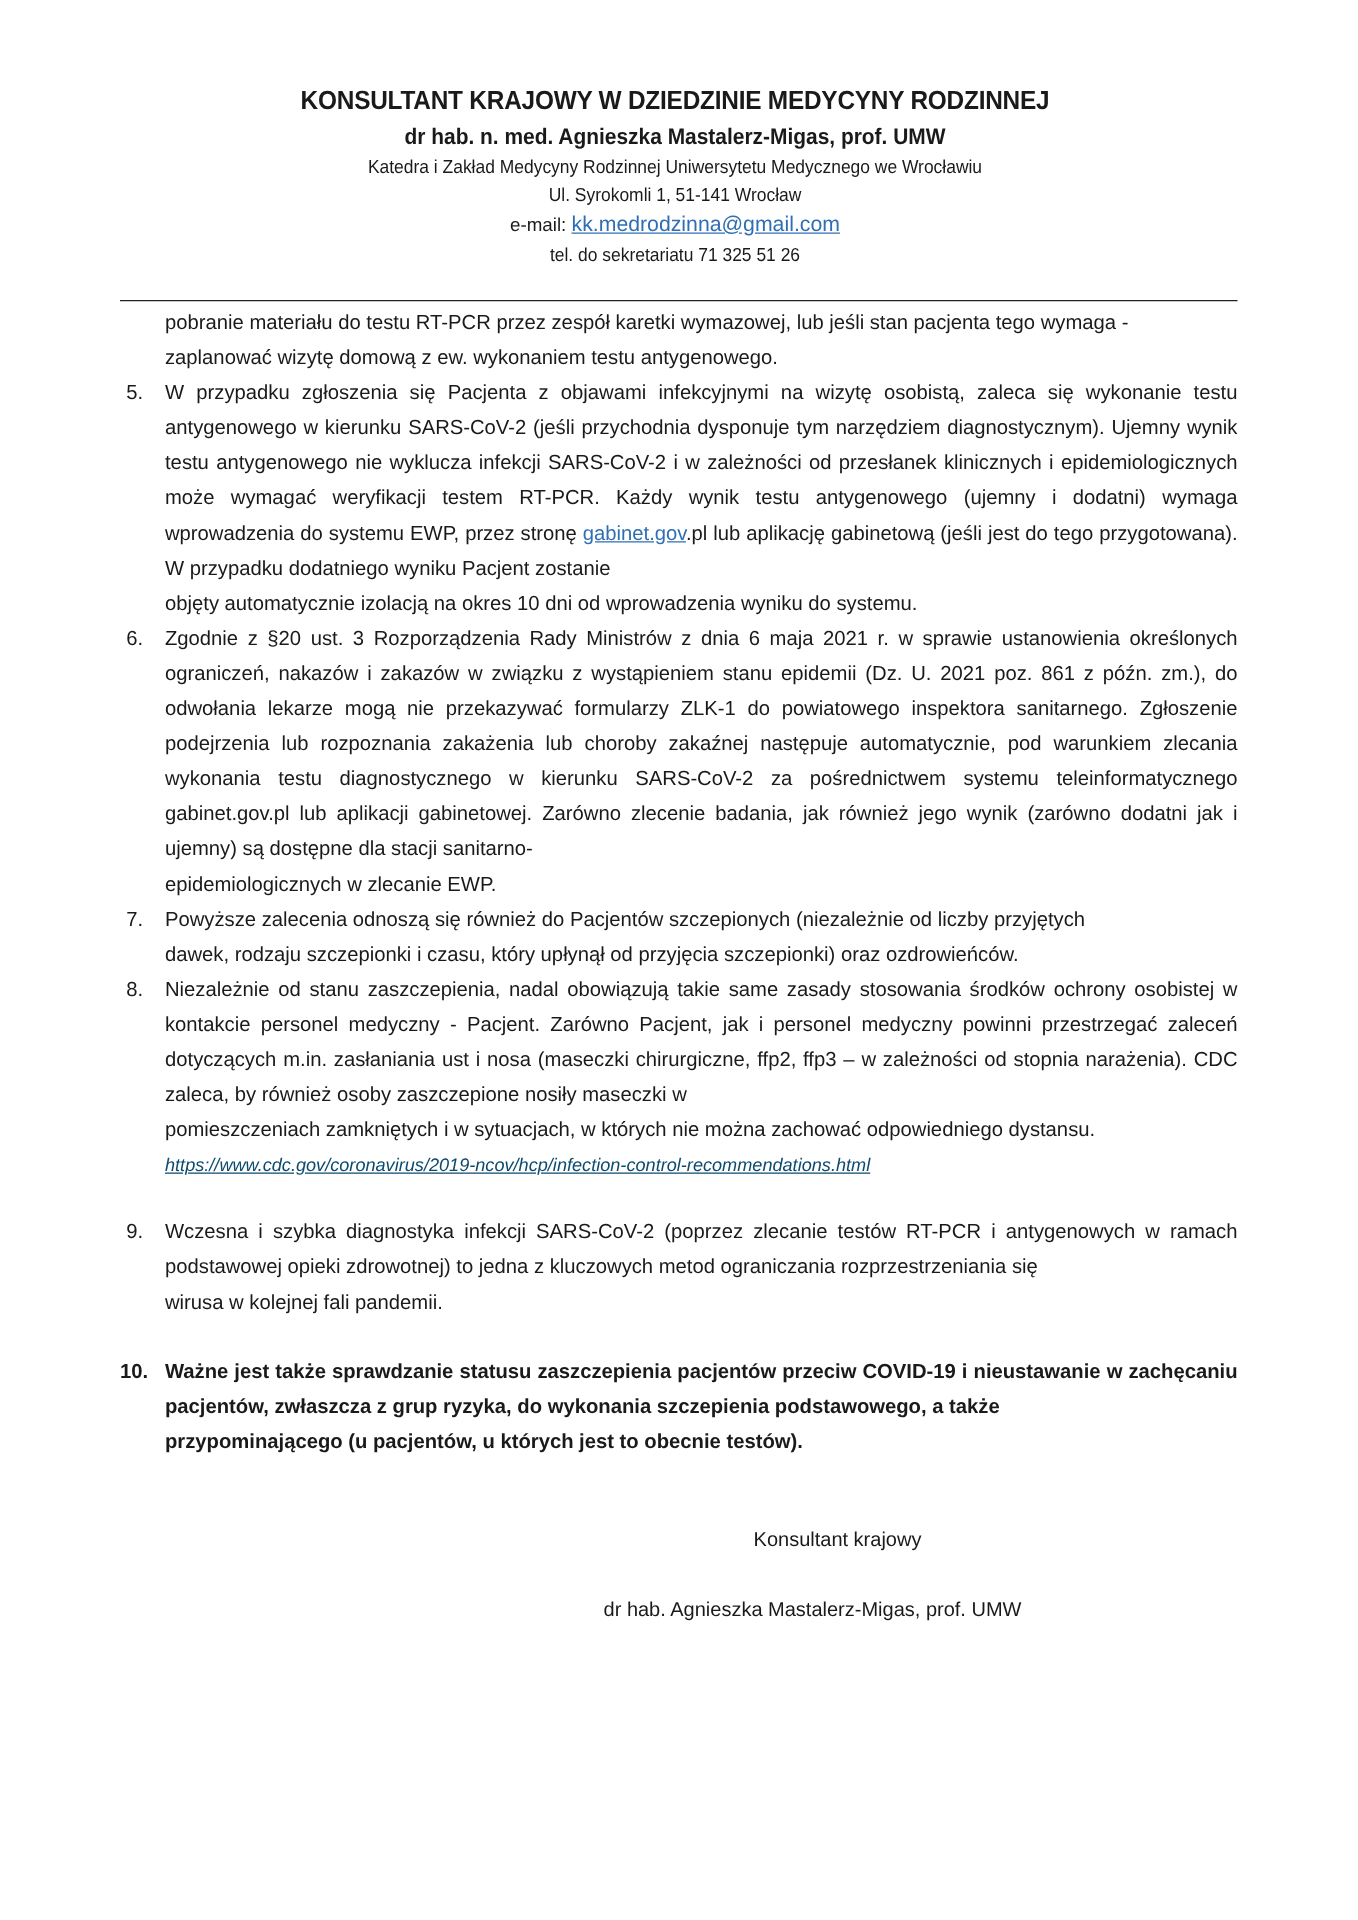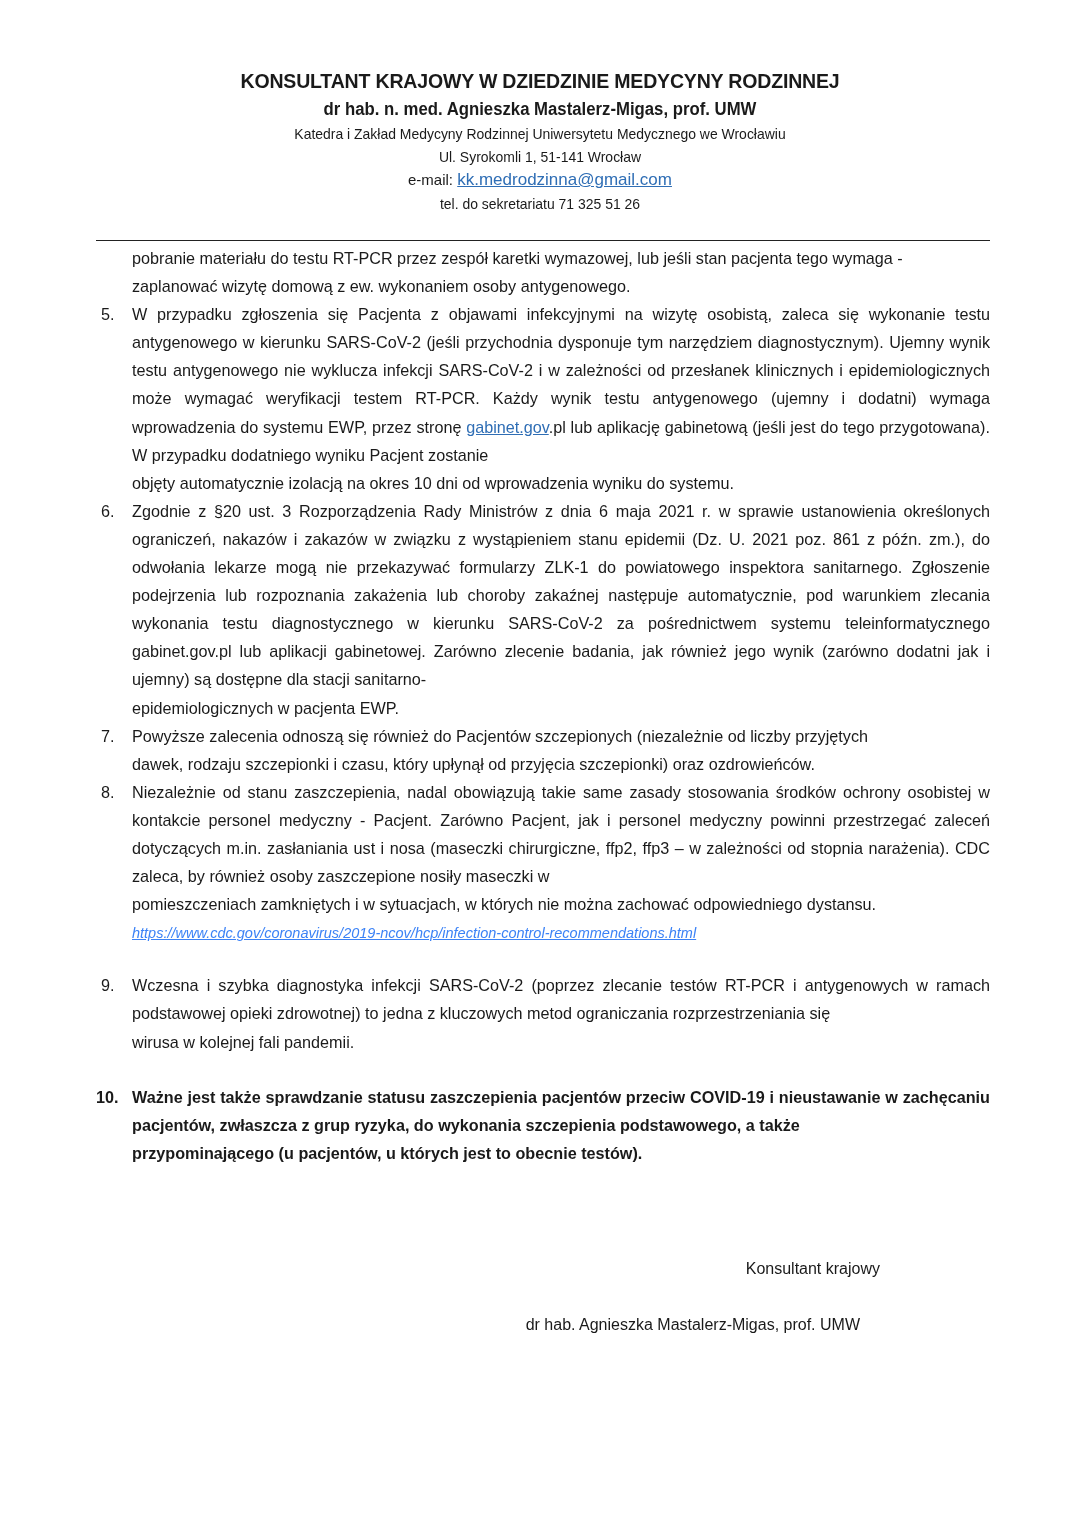--- a/index.html
+++ b/index.html
@@ -78,33 +78,33 @@
     .item.ten .num { left: 0; }
     .cont { padding-left: 36px; }
     .item p, .cont p { margin: 0; }
     .lastline { text-align: left; }
     .bold { font-weight: bold; }
     a.link {
       color: #2f6eb5;
       text-decoration: underline;
     }
     a.url {
-      color: #3b82f6;
+      color: #0c4a6e;
       text-decoration: underline;
       font-style: italic;
       font-size: 14.5px;
     }
     .gap-small { height: 24px; }
     .gap-big { height: 27px; }
     .sig {
       position: absolute;
       left: 460px;
       width: 420px;
-      top: 1255px;
-      text-align: right;
+      top: 1219px;
+      text-align: center;
       font-size: 16px;
       line-height: 28px;
     }
     .sig .name {
       margin-top: 28px;
       position: relative;
       left: -20px;
     }
   </style>
 </head>
@@ -120,33 +120,33 @@
   </div>
   <div class="line">tel. do sekretariatu 71 325 51 26</div>
 </div>
 
 <div class="rule"></div>
 
 <div class="body-text">
 
   <div class="cont">
     <p><span>pobranie materiału do testu RT-PCR przez zespół karetki wymazowej, lub jeśli stan pacjenta tego wymaga - </span></p>
-    <p class="lastline">zaplanować wizytę domową z ew. wykonaniem osoby antygenowego.</p>
+    <p class="lastline">zaplanować wizytę domową z ew. wykonaniem testu antygenowego.</p>
   </div>
 
   <div class="item">
     <span class="num">5.</span>
     <p><span>W przypadku zgłoszenia się Pacjenta z objawami infekcyjnymi na wizytę osobistą, zaleca się wykonanie testu antygenowego w kierunku SARS-CoV-2 (jeśli przychodnia dysponuje tym narzędziem diagnostycznym). Ujemny wynik testu antygenowego nie wyklucza infekcji SARS-CoV-2 i w zależności od przesłanek klinicznych i epidemiologicznych może wymagać weryfikacji testem RT-PCR. Każdy wynik testu antygenowego (ujemny i dodatni) wymaga wprowadzenia do systemu EWP, przez stronę </span><a class="link">gabinet.gov</a><span>.pl lub aplikację gabinetową (jeśli jest do tego przygotowana). W przypadku dodatniego wyniku Pacjent zostanie </span></p>
     <p class="lastline">objęty automatycznie izolacją na okres 10 dni od wprowadzenia wyniku do systemu.</p>
   </div>
 
   <div class="item">
     <span class="num">6.</span>
     <p>Zgodnie z §20 ust. 3 Rozporządzenia Rady Ministrów z dnia 6 maja 2021 r. w sprawie ustanowienia określonych ograniczeń, nakazów i zakazów w związku z wystąpieniem stanu epidemii (Dz. U. 2021 poz. 861 z późn. zm.), do odwołania lekarze mogą nie przekazywać formularzy ZLK-1 do powiatowego inspektora sanitarnego. Zgłoszenie podejrzenia lub rozpoznania zakażenia lub choroby zakaźnej następuje automatycznie, pod warunkiem zlecania wykonania testu diagnostycznego w kierunku SARS-CoV-2 za pośrednictwem systemu teleinformatycznego gabinet.gov.pl lub aplikacji gabinetowej. Zarówno zlecenie badania, jak również jego wynik (zarówno dodatni jak i ujemny) są dostępne dla stacji sanitarno-</p>
-    <p class="lastline">epidemiologicznych w pacjenta EWP.</p>
+    <p class="lastline">epidemiologicznych w zlecanie EWP.</p>
   </div>
 
   <div class="item">
     <span class="num">7.</span>
     <p>Powyższe zalecenia odnoszą się również do Pacjentów szczepionych (niezależnie od liczby przyjętych </p>
     <p class="lastline">dawek, rodzaju szczepionki i czasu, który upłynął od przyjęcia szczepionki) oraz ozdrowieńców.</p>
   </div>
 
   <div class="item">
     <span class="num">8.</span>

